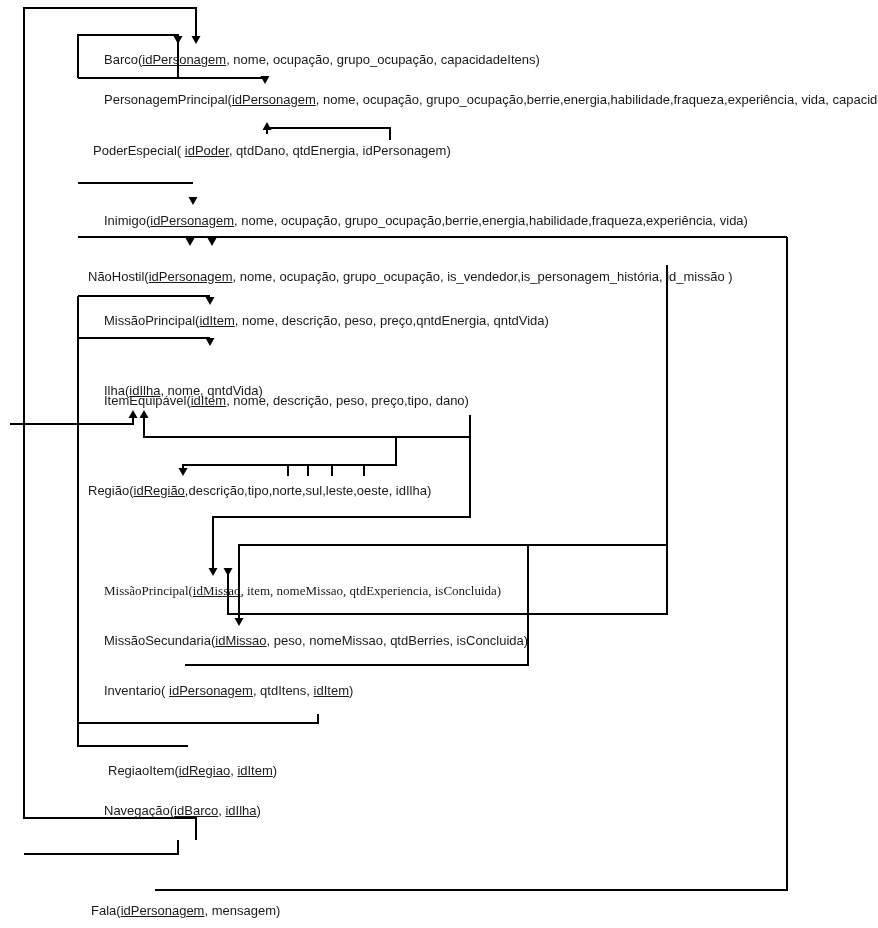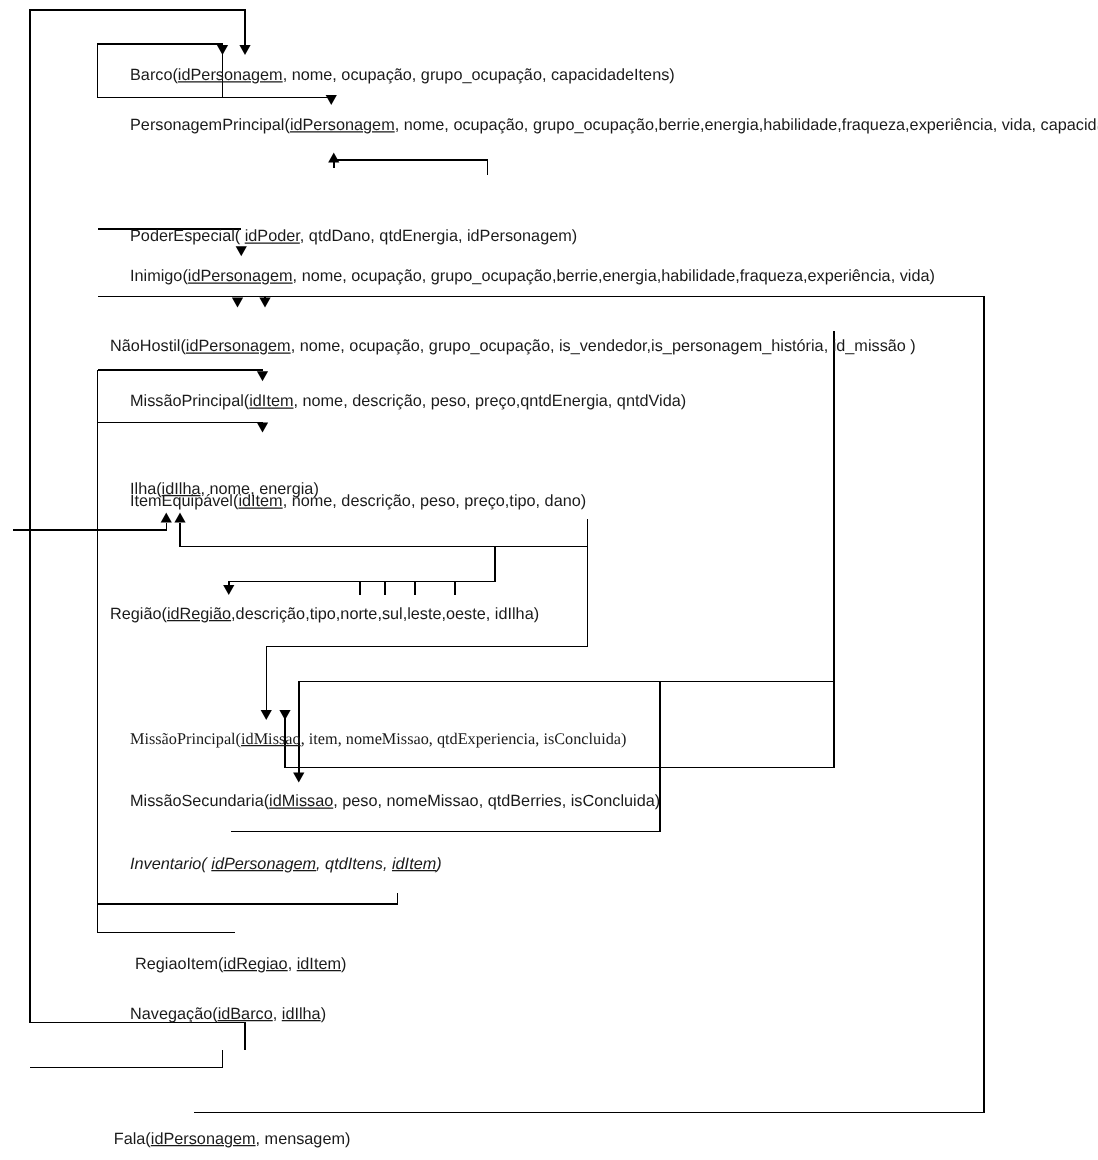--- a/index.html
+++ b/index.html
@@ -133,28 +133,28 @@
         <path d="M 155 890 L 787 890 L 787 237" fill="none" stroke="#000000" stroke-width="1.2" stroke-linejoin="miter" shape-rendering="crispEdges"></path>
       </g>
       <g>
         <path d="M 528 545 L 528 665 L 185 665" fill="none" stroke="#000000" stroke-width="1.2" stroke-linejoin="miter" shape-rendering="crispEdges"></path>
       </g>
     </svg>
 
   <div id="relations-layer">
       <div class="relation" style="left: 104px; top: 53px;"><span class="plain">Barco(</span><span class="pk">idPersonagem</span><span class="plain">, nome, ocupação, grupo_ocupação, capacidadeItens)</span></div>
       <div class="relation" style="left: 104px; top: 93px;"><span class="plain">PersonagemPrincipal(</span><span class="pk">idPersonagem</span><span class="plain">, nome, ocupação, grupo_ocupação,berrie,energia,habilidade,fraqueza,experiência, vida, capacidadeItens )</span></div>
-      <div class="relation" style="left: 104px; top: 144px; margin-top: 38px;"><span class="plain">PoderEspecial( </span><span class="pk">idPoder</span><span class="plain">, qtdDano, qtdEnergia, idPersonagem)</span></div>
+      <div class="relation" style="left: 93px; top: 144px;"><span class="plain">PoderEspecial( </span><span class="pk">idPoder</span><span class="plain">, qtdDano, qtdEnergia, idPersonagem)</span></div>
       <div class="relation" style="left: 104px; top: 214px;"><span class="plain">Inimigo(</span><span class="pk">idPersonagem</span><span class="plain">, nome, ocupação, grupo_ocupação,berrie,energia,habilidade,fraqueza,experiência, vida)</span></div>
       <div class="relation" style="left: 88px; top: 254px; margin-top: 16px;"><span class="plain">NãoHostil(</span><span class="pk">idPersonagem</span><span class="plain">, nome, ocupação, grupo_ocupação, is_vendedor,is_personagem_história, id_missão )</span></div>
       <div class="relation" style="left: 104px; top: 314px;"><span class="plain">MissãoPrincipal(</span><span class="pk">idItem</span><span class="plain">, nome, descrição, peso, preço,qntdEnergia, qntdVida)</span></div>
       <div class="relation" style="left: 104px; top: 354px; margin-top: 40px;"><span class="plain">ItemEquipável(</span><span class="pk">idItem</span><span class="plain">, nome, descrição, peso, preço,tipo, dano)</span></div>
-      <div class="relation" style="left: 104px; top: 384px;"><span class="plain">Ilha(</span><span class="pk">idIlha</span><span class="plain">, nome, energia)</span></div>
+      <div class="relation" style="left: 104px; top: 384px;"><span class="plain">Ilha(</span><span class="pk">idIlha</span><span class="plain">, nome, qntdVida)</span></div>
       <div class="relation" style="left: 88px; top: 484px;"><span class="plain">Região(</span><span class="pk">idRegião</span><span class="plain">,descrição,tipo,norte,sul,leste,oeste, idIlha)</span></div>
       <div class="relation" style="left: 104px; top: 584px; font-family: Liberation Serif, serif;"><span class="plain">MissãoPrincipal(</span><span class="pk">idMissao</span><span class="plain">, item, nomeMissao, qtdExperiencia, isConcluida)</span></div>
       <div class="relation" style="left: 104px; top: 634px;"><span class="plain">MissãoSecundaria(</span><span class="pk">idMissao</span><span class="plain">, peso, nomeMissao, qtdBerries, isConcluida)</span></div>
-      <div class="relation" style="left: 104px; top: 684px; font-style: italic;"><span class="plain">Inventario( </span><span class="pk">idPersonagem</span><span class="plain">, qtdItens, </span><span class="pk">idItem</span><span class="plain">)</span></div>
+      <div class="relation" style="left: 104px; top: 684px;"><span class="plain">Inventario( </span><span class="pk">idPersonagem</span><span class="plain">, qtdItens, </span><span class="pk">idItem</span><span class="plain">)</span></div>
       <div class="relation" style="left: 108px; top: 764px;"><span class="plain">RegiaoItem(</span><span class="pk">idRegiao</span><span class="plain">, </span><span class="pk">idItem</span><span class="plain">)</span></div>
       <div class="relation" style="left: 104px; top: 804px;"><span class="plain">Navegação(</span><span class="pk">idBarco</span><span class="plain">, </span><span class="pk">idIlha</span><span class="plain">)</span></div>
       <div class="relation" style="left: 91px; top: 904px;"><span class="plain">Fala(</span><span class="pk">idPersonagem</span><span class="plain">, mensagem)</span></div>
     </div>
 
 </div>
 
 </body></html>

